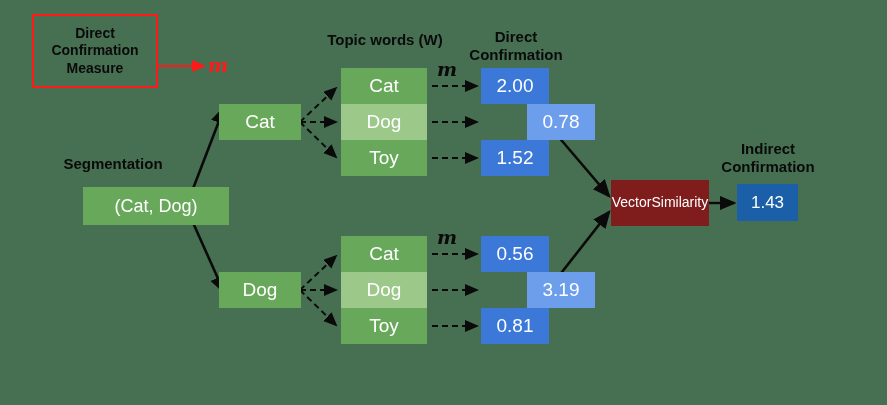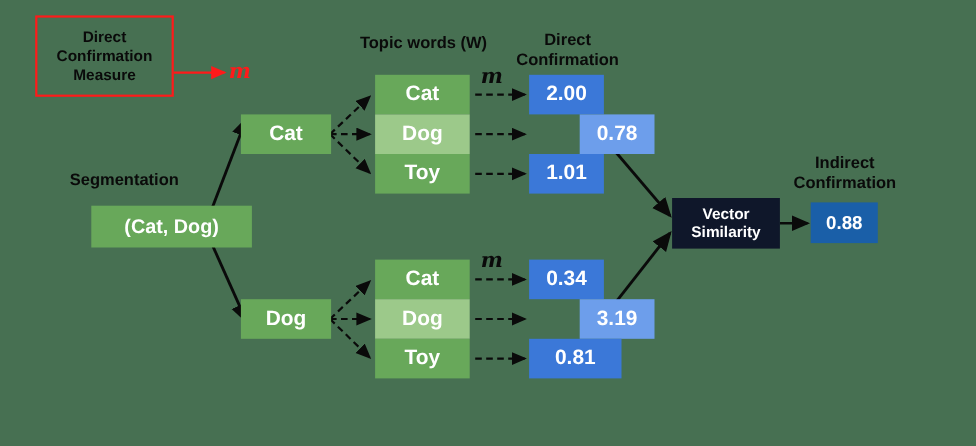--- a/index.html
+++ b/index.html
@@ -36,40 +36,39 @@
     text-align: center;
     white-space: pre-line;
   }
   .box {
     position: absolute;
     box-sizing: border-box;
     display: flex;
     align-items: center;
     justify-content: center;
     color: #ffffff;
-    font-weight: bold;
+    font-weight: normal;
     text-align: center;
     line-height: 1.12;
   }
   .green-node {
     background: #68A85A;
     font-size: 19px;
   }
   .seg-node {
     background: #68A85A;
     font-size: 18px;
   }
   .cell-green-dark { background: #68A85A; font-size: 19px; }
   .cell-green-light { background: #9CC98A; font-size: 19px; }
   .cell-blue-dark  { background: #3B78D8; font-size: 19px; }
   .cell-blue-light { background: #6D9EEB; font-size: 19px; margin-left: 46px; }
   .vec-node {
-    background: #0f172a;
+    background: #7f1d1d;
     font-size: 14px;
-    flex-direction: column;
   }
   .ind-node {
     background: #1A5FA8;
     font-size: 17px;
   }
   .red-frame {
     position: absolute;
     box-sizing: border-box;
     border: 2px solid #ff1a1a;
     background: transparent;
@@ -174,32 +173,32 @@
   <div class="box green-node" style="left:219px; top:272px; width:82px; height:36px;">Dog</div>
 
   <div class="box cell-green-dark" style="left:341px; top:68px; width:86px; height:36px;">Cat</div>
   <div class="box cell-green-light" style="left:341px; top:104px; width:86px; height:36px;">Dog</div>
   <div class="box cell-green-dark" style="left:341px; top:140px; width:86px; height:36px;">Toy</div>
 
   <div class="msym" style="left:437px; top:58px;">m</div>
 
   <div class="box cell-blue-dark" style="left:481px; top:68px; width:68px; height:36px;">2.00</div>
   <div class="box cell-blue-light" style="left:481px; top:104px; width:68px; height:36px;">0.78</div>
-  <div class="box cell-blue-dark" style="left:481px; top:140px; width:68px; height:36px;">1.01</div>
+  <div class="box cell-blue-dark" style="left:481px; top:140px; width:68px; height:36px;">1.52</div>
 
   <div class="box cell-green-dark" style="left:341px; top:236px; width:86px; height:36px;">Cat</div>
   <div class="box cell-green-light" style="left:341px; top:272px; width:86px; height:36px;">Dog</div>
   <div class="box cell-green-dark" style="left:341px; top:308px; width:86px; height:36px;">Toy</div>
 
   <div class="msym" style="left:437px; top:226px;">m</div>
 
-  <div class="box cell-blue-dark" style="left:481px; top:236px; width:68px; height:36px;">0.34</div>
+  <div class="box cell-blue-dark" style="left:481px; top:236px; width:68px; height:36px;">0.56</div>
   <div class="box cell-blue-light" style="left:481px; top:272px; width:68px; height:36px;">3.19</div>
-  <div class="box cell-blue-dark" style="left:481px; top:308px; width:84px; height:36px;">0.81</div>
+  <div class="box cell-blue-dark" style="left:481px; top:308px; width:68px; height:36px;">0.81</div>
 
   <div class="box vec-node" style="left:611px; top:180px; width:98px; height:46px;">
     <span>Vector</span>
     <span>Similarity</span>
   </div>
 
-  <div class="box ind-node" style="left:737px; top:184px; width:61px; height:37px;">0.88</div>
+  <div class="box ind-node" style="left:737px; top:184px; width:61px; height:37px;">1.43</div>
 
 </div>
 
 </body></html>

